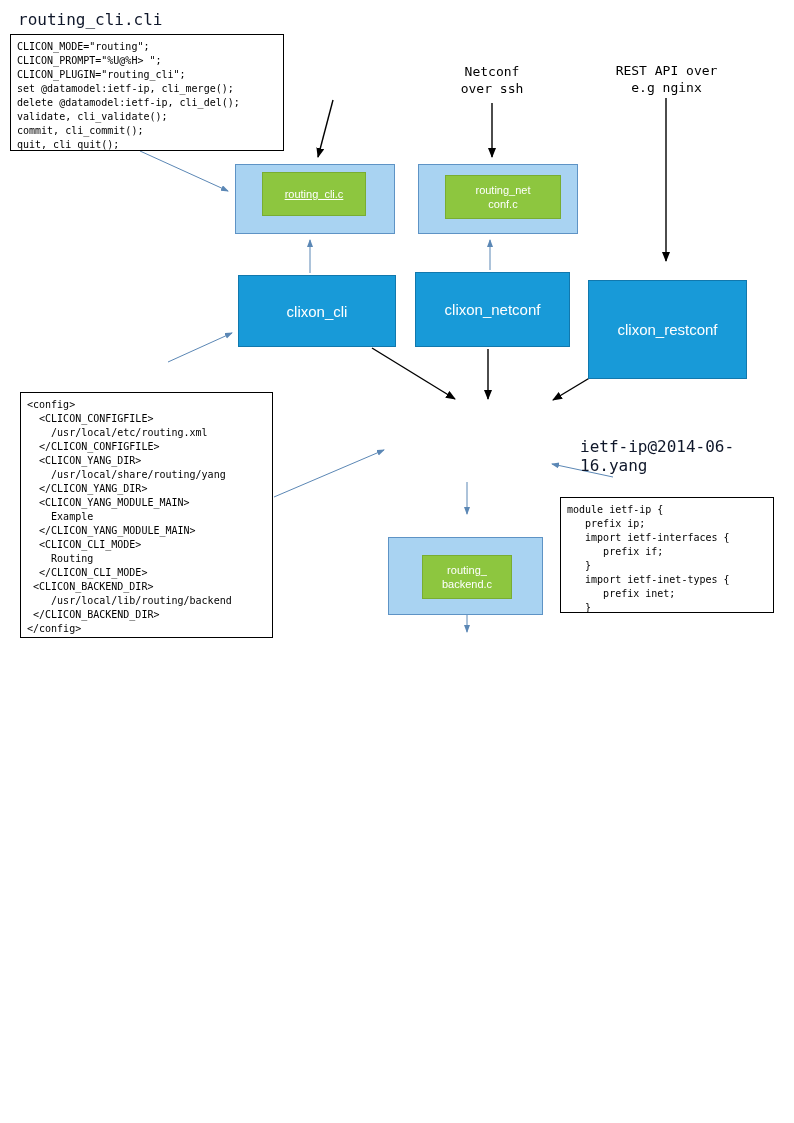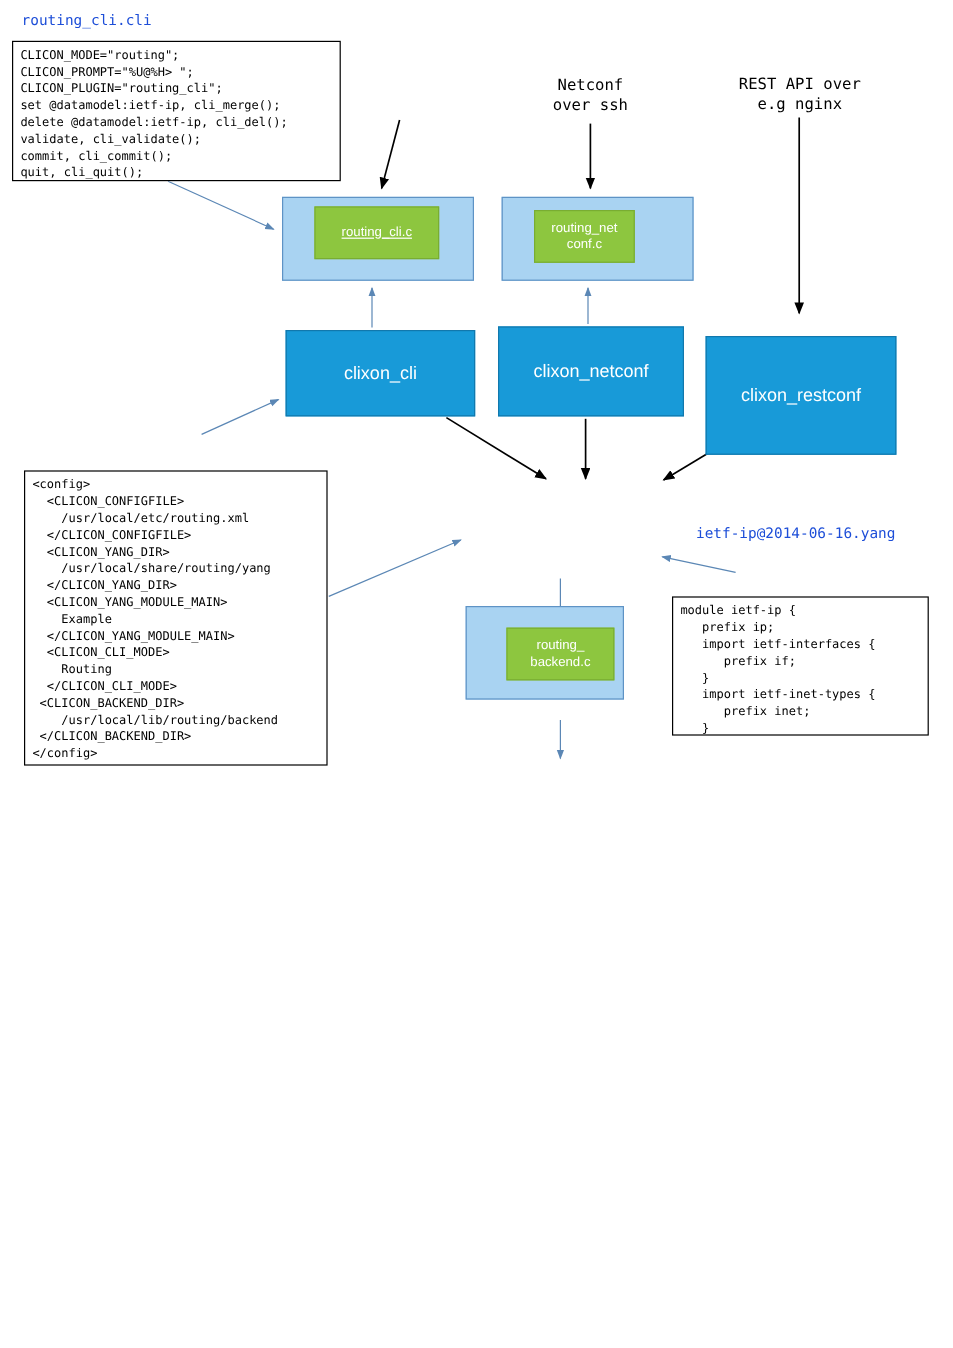--- a/index.html
+++ b/index.html
@@ -7,22 +7,22 @@
   #page {
     position: relative;
     width: 794px;
     height: 1123px;
     background: #ffffff;
     overflow: hidden;
   }
   .abs { position: absolute; }
   .file-title {
     font-family: "DejaVu Sans Mono", monospace;
-    font-size: 12px;
-    color: #1d4ed8;
+    font-size: 16px;
+    color: #0f172a;
   }
   .code-box {
     background: #ffffff;
     border: 1px solid #000000;
     font-family: "DejaVu Sans Mono", monospace;
     font-size: 10px;
     line-height: 14px;
     color: #000;
     padding: 5px 6px;
     white-space: pre;
@@ -122,21 +122,21 @@
   <div class="abs free-label" style="left:440px; top:63px; width:104px;">Netconf
 over ssh</div>
   <div class="abs free-label" style="left:594px; top:62px; width:145px;">REST API over
 e.g nginx</div>
 
   <div class="abs container-lightblue" style="left:235px; top:164px; width:160px; height:70px;">
     <div class="plugin-green" style="left:26px; top:7px; width:104px; height:44px;text-decoration:underline;">routing_cli.c</div>
   </div>
 
   <div class="abs container-lightblue" style="left:418px; top:164px; width:160px; height:70px;">
-    <div class="plugin-green" style="left:26px; top:10px; width:84px; height:44px;">routing_net
+    <div class="plugin-green" style="left:26px; top:10px; width:116px; height:44px;">routing_net
 conf.c</div>
   </div>
 
   <div class="abs node-blue" style="left:238px; top:275px; width:158px; height:72px;">clixon_cli</div>
   <div class="abs node-blue" style="left:415px; top:272px; width:155px; height:75px;">clixon_netconf</div>
   <div class="abs node-blue" style="left:588px; top:280px; width:159px; height:99px;">clixon_restconf</div>
 
   <div class="abs file-title" style="left:25px; top:358px;margin-top:36px;">routing.xml</div>
   <div class="abs code-box" style="left:20px; top:392px; width:253px; height:246px;">&lt;config&gt;
   &lt;CLICON_CONFIGFILE&gt;
@@ -162,19 +162,19 @@
    import ietf-interfaces {
       prefix if;
    }
    import ietf-inet-types {
       prefix inet;
    }
    import ietf-yang-types {
       prefix yang;
    }</div>
 
-  <div class="abs container-lightblue" style="left:388px; top:505px; width:132px; height:78px;">
+  <div class="abs container-lightblue" style="left:388px; top:537px; width:155px; height:78px;">
     <div class="plugin-green" style="left:33px; top:17px; width:90px; height:44px;">routing_
 backend.c</div>
   </div>
 
 
 </div>
 
 </body></html>

